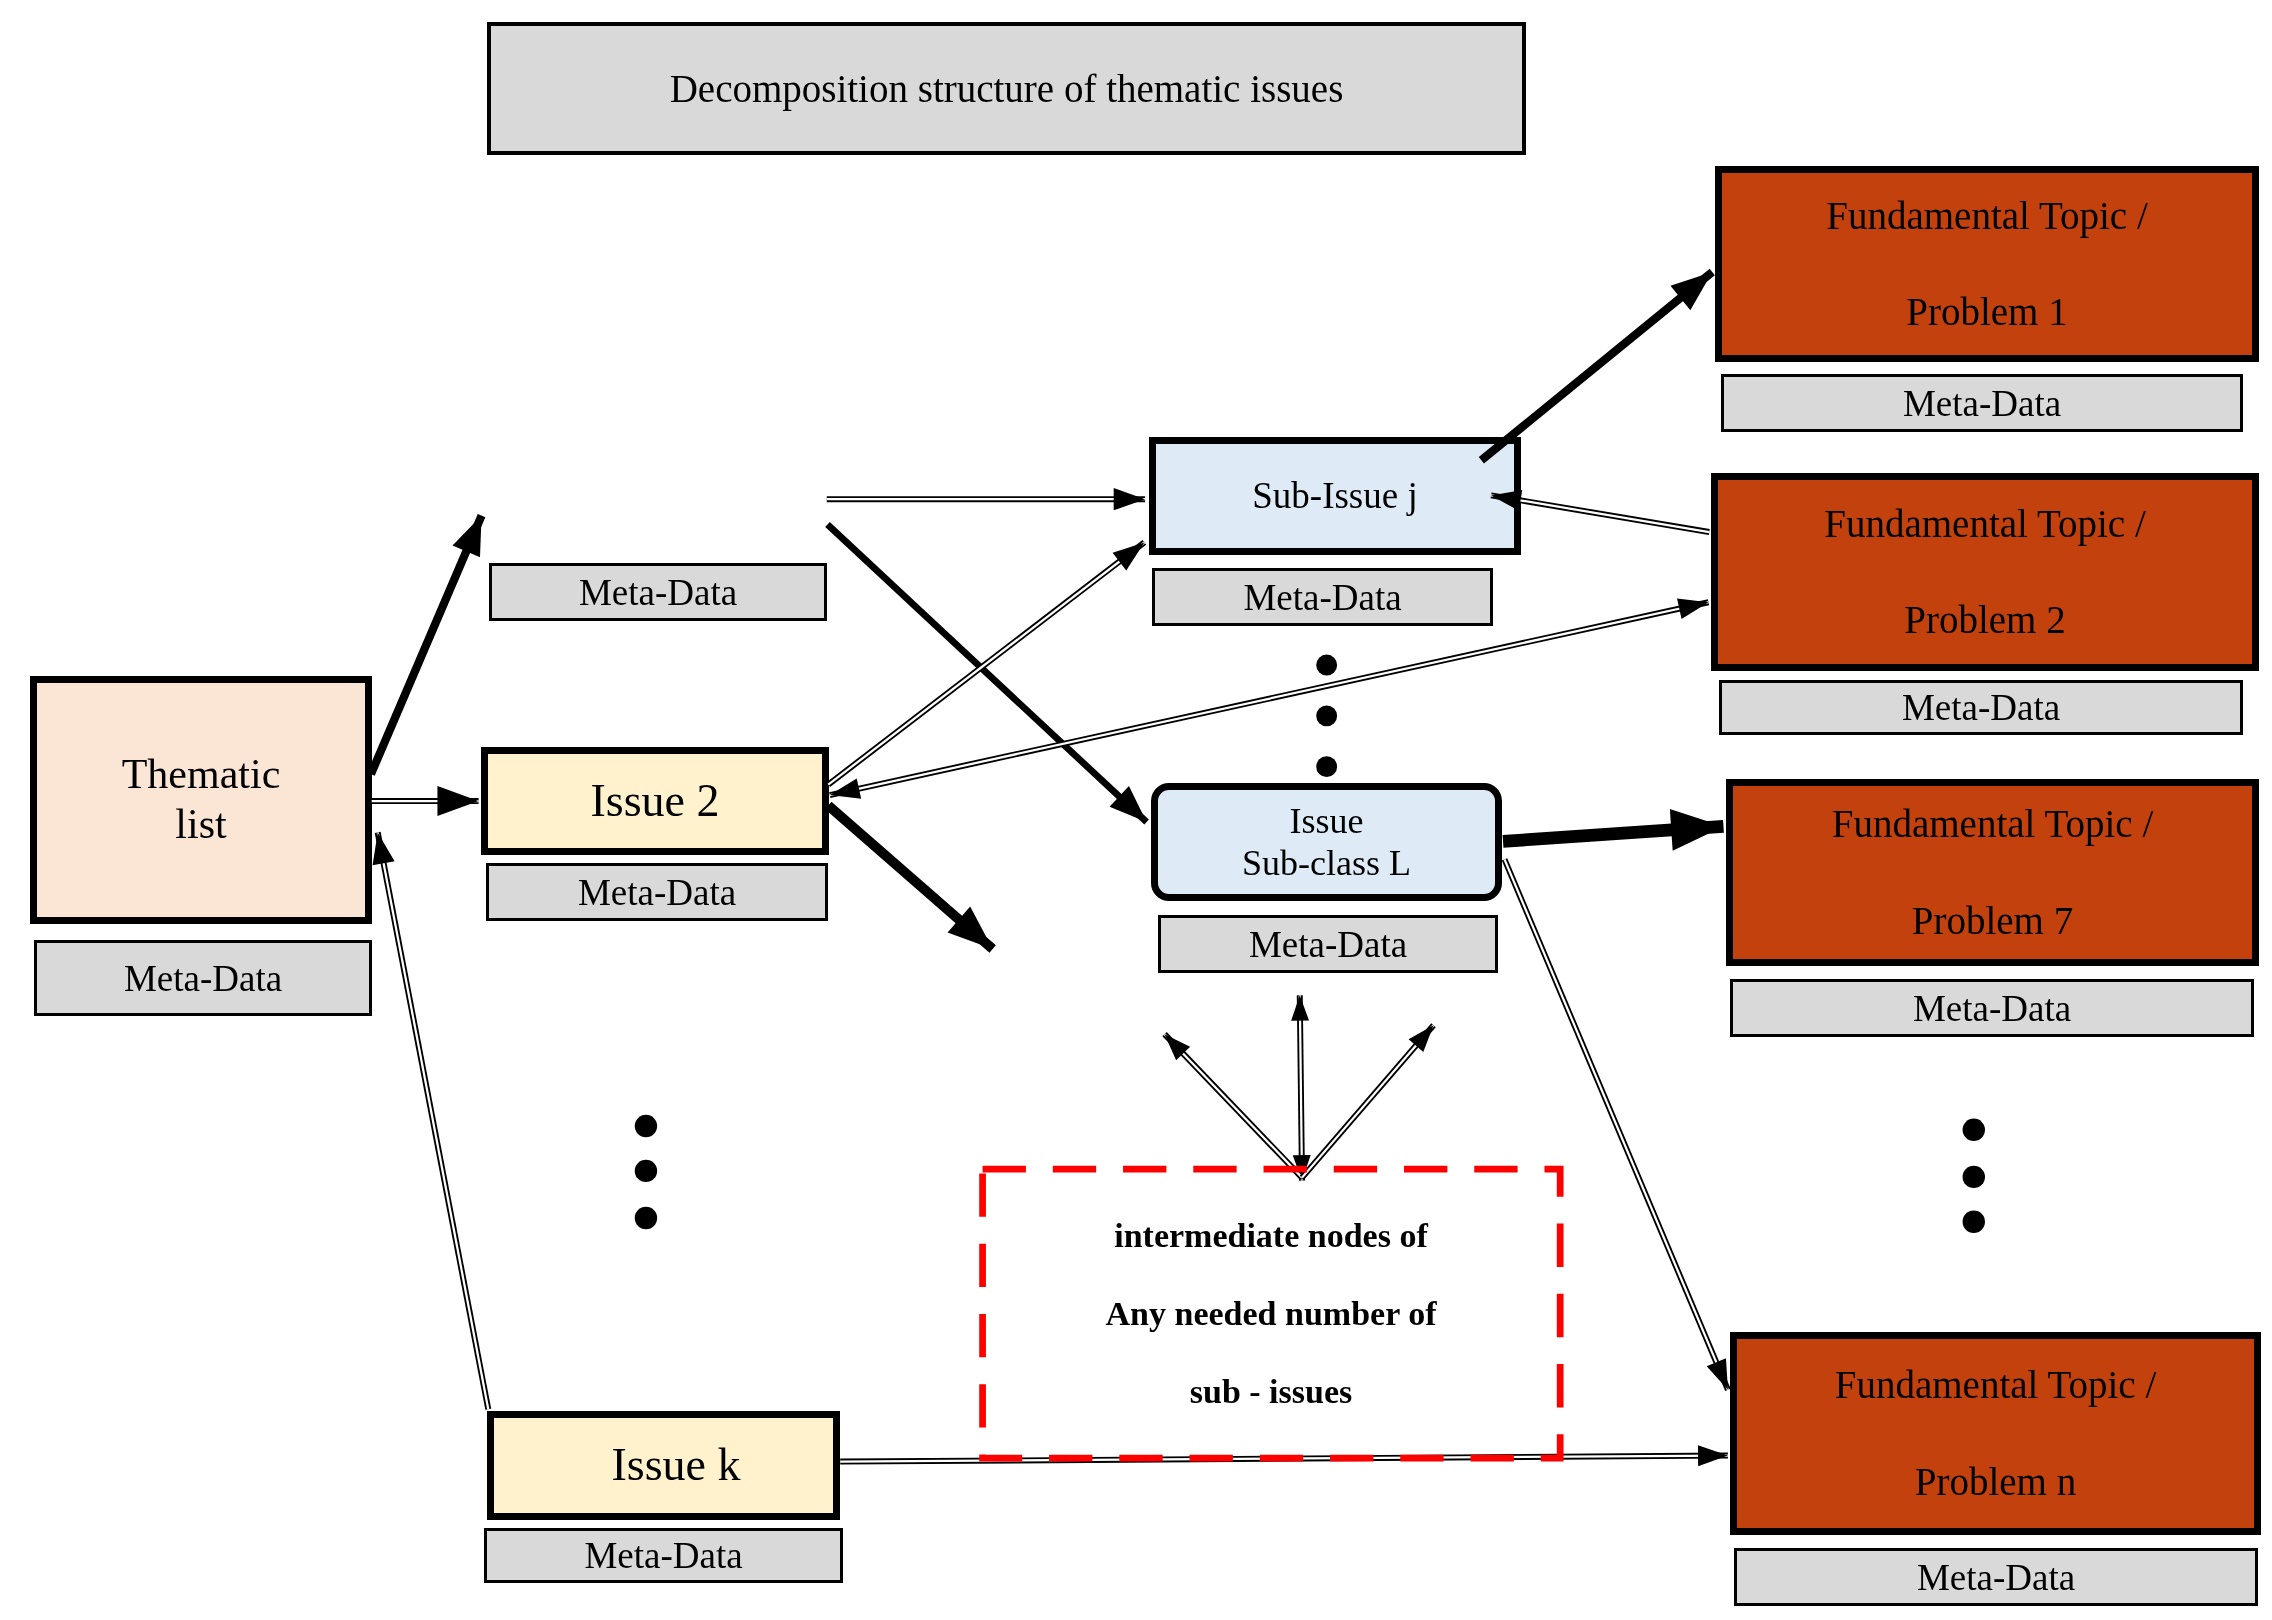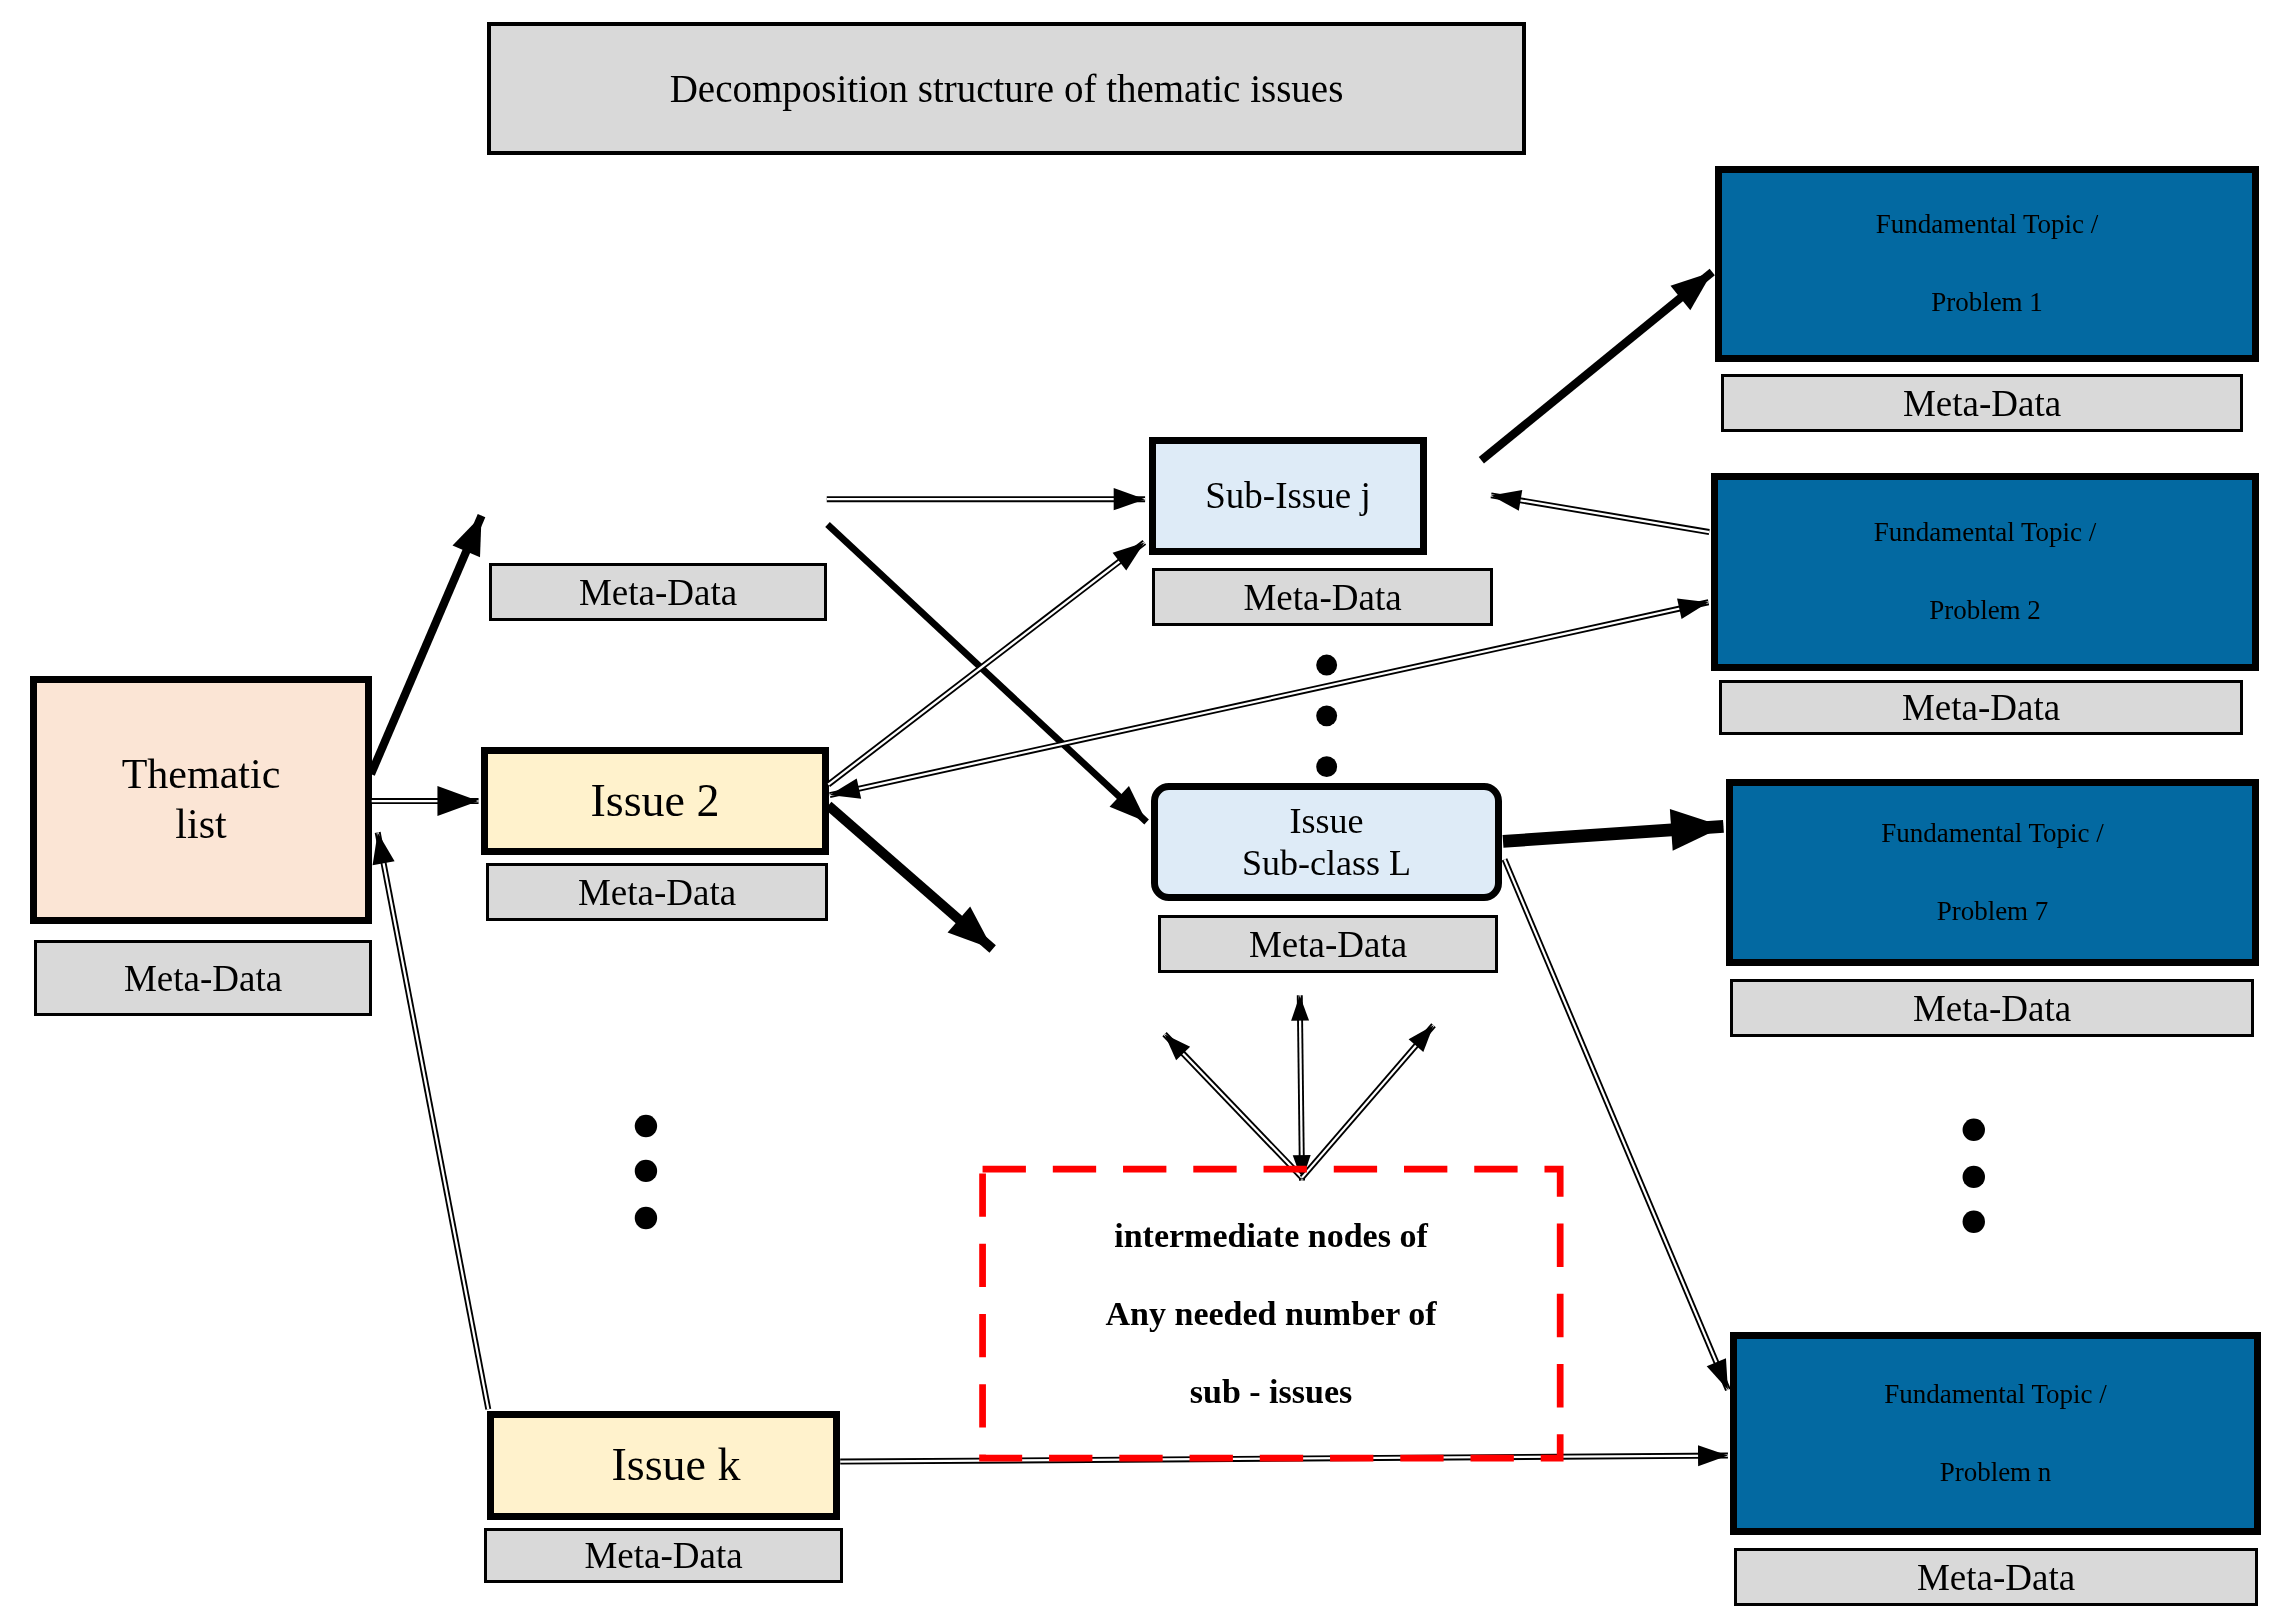--- a/index.html
+++ b/index.html
@@ -25,21 +25,21 @@
   }
   .title-box{
     border-width:4.5px;
     background:#D9D9D9;
     font-size:39px;
   }
   .salmon{background:#FBE5D5;font-size:42px;}
   .yellow{background:#FFF2CC;font-size:46px;}
   .blue{background:#DEEBF7;font-size:37px;}
   .blue2{background:#DEEBF7;font-size:36px;}
-  .green{background:#0369a1;font-size:27px;line-height:1.55;gap:36px;}
+  .green{background:#c2410c;font-size:39px;line-height:1.55;gap:36px;}
   .meta{
     position:absolute;
     box-sizing:border-box;
     border:3px solid #000;
     background:#D9D9D9;
     display:flex;
     align-items:center;
     justify-content:center;
     font-weight:normal;
     font-size:37px;
@@ -77,21 +77,21 @@
   <div class="meta" style="left:34px;top:940px;width:338px;height:76px;">Meta-Data</div>
 
   <div class="meta" style="left:489px;top:563px;width:338px;height:58px;">Meta-Data</div>
 
   <div class="box yellow" style="left:481px;top:747px;width:348px;height:108px;">Issue 2</div>
   <div class="meta" style="left:486px;top:863px;width:342px;height:58px;">Meta-Data</div>
 
   <div class="box yellow" style="left:487px;top:1411px;width:353px;height:109px;padding-left:25px;">Issue k</div>
   <div class="meta" style="left:484px;top:1528px;width:359px;height:55px;">Meta-Data</div>
 
-  <div class="box blue" style="left:1149px;top:437px;width:278px;height:118px;">Sub-Issue j</div>
+  <div class="box blue" style="left:1149px;top:437px;width:372px;height:118px;">Sub-Issue j</div>
   <div class="meta" style="left:1152px;top:568px;width:341px;height:58px;">Meta-Data</div>
 
   <div class="box blue2" style="left:1151px;top:783px;width:351px;height:118px;border-radius:18px;">
     <div>Issue</div>
     <div>Sub-class L</div>
   </div>
   <div class="meta" style="left:1158px;top:915px;width:340px;height:58px;">Meta-Data</div>
 
   <div class="box green" style="left:1715px;top:166px;width:544px;height:196px;">
     <div>Fundamental Topic /</div>

